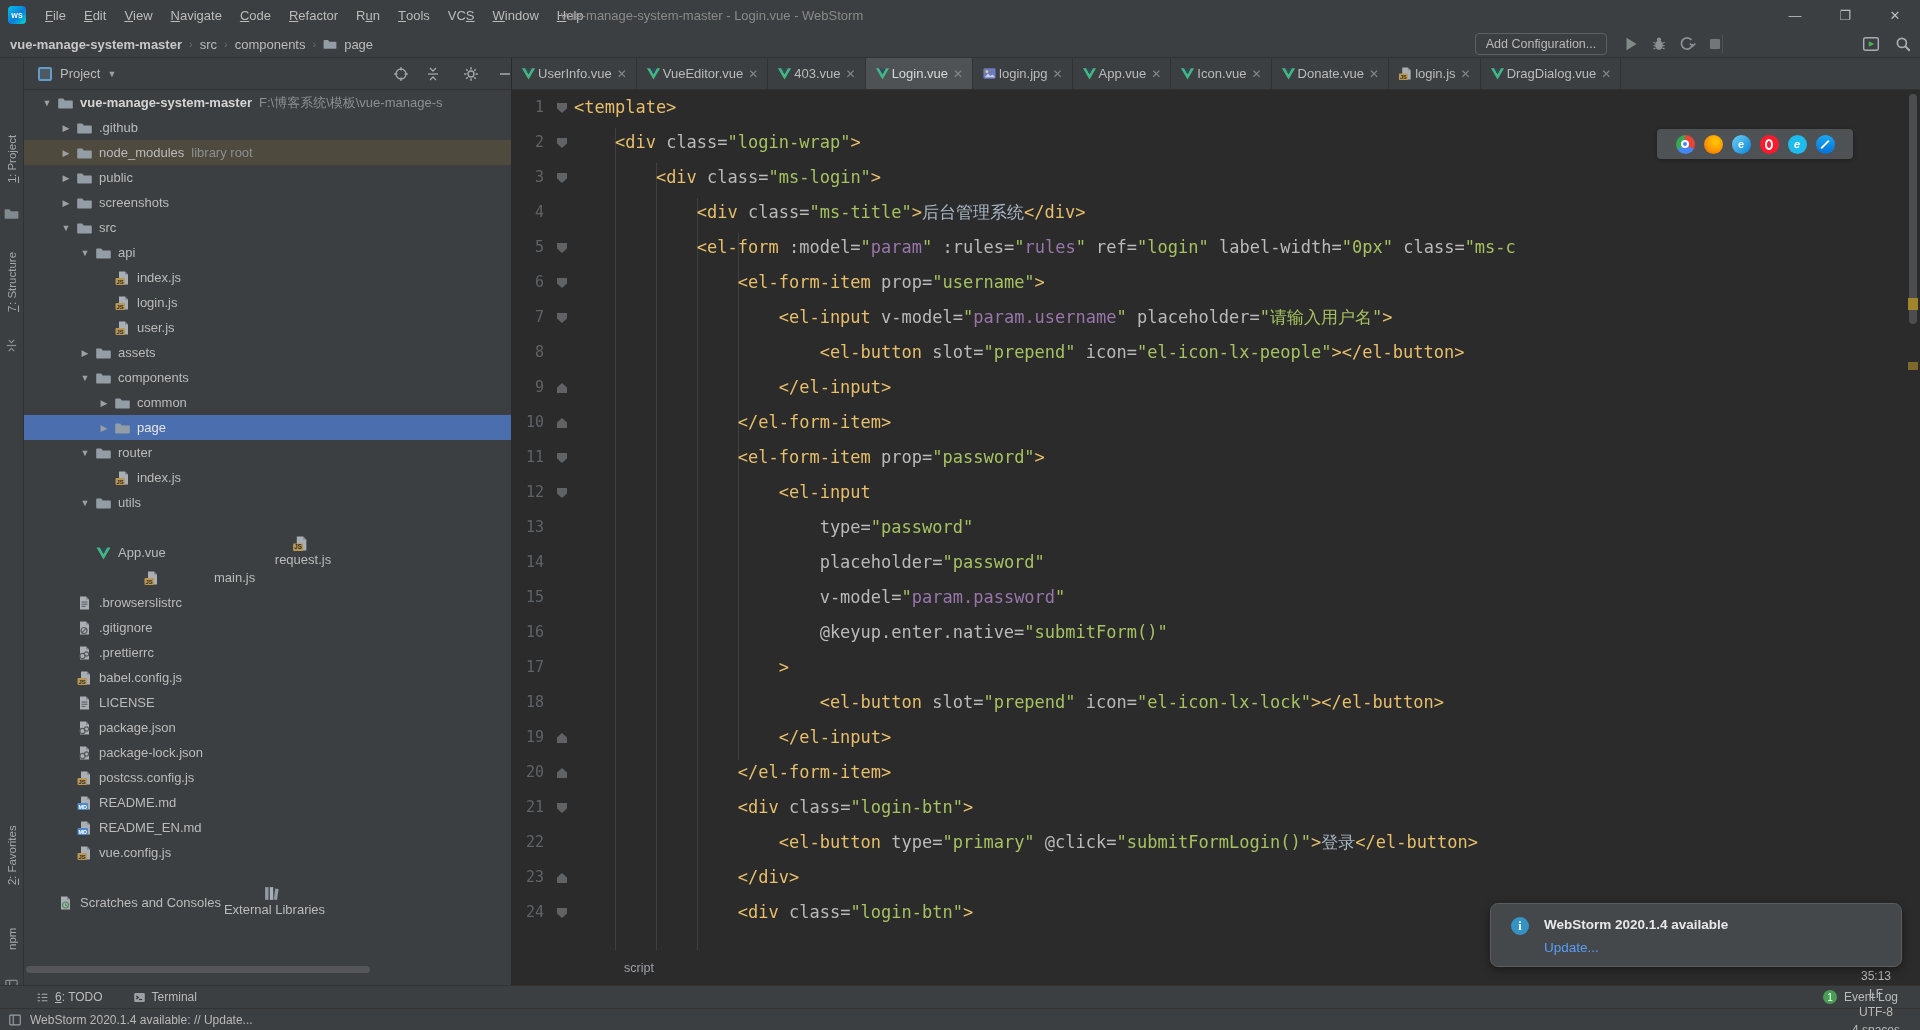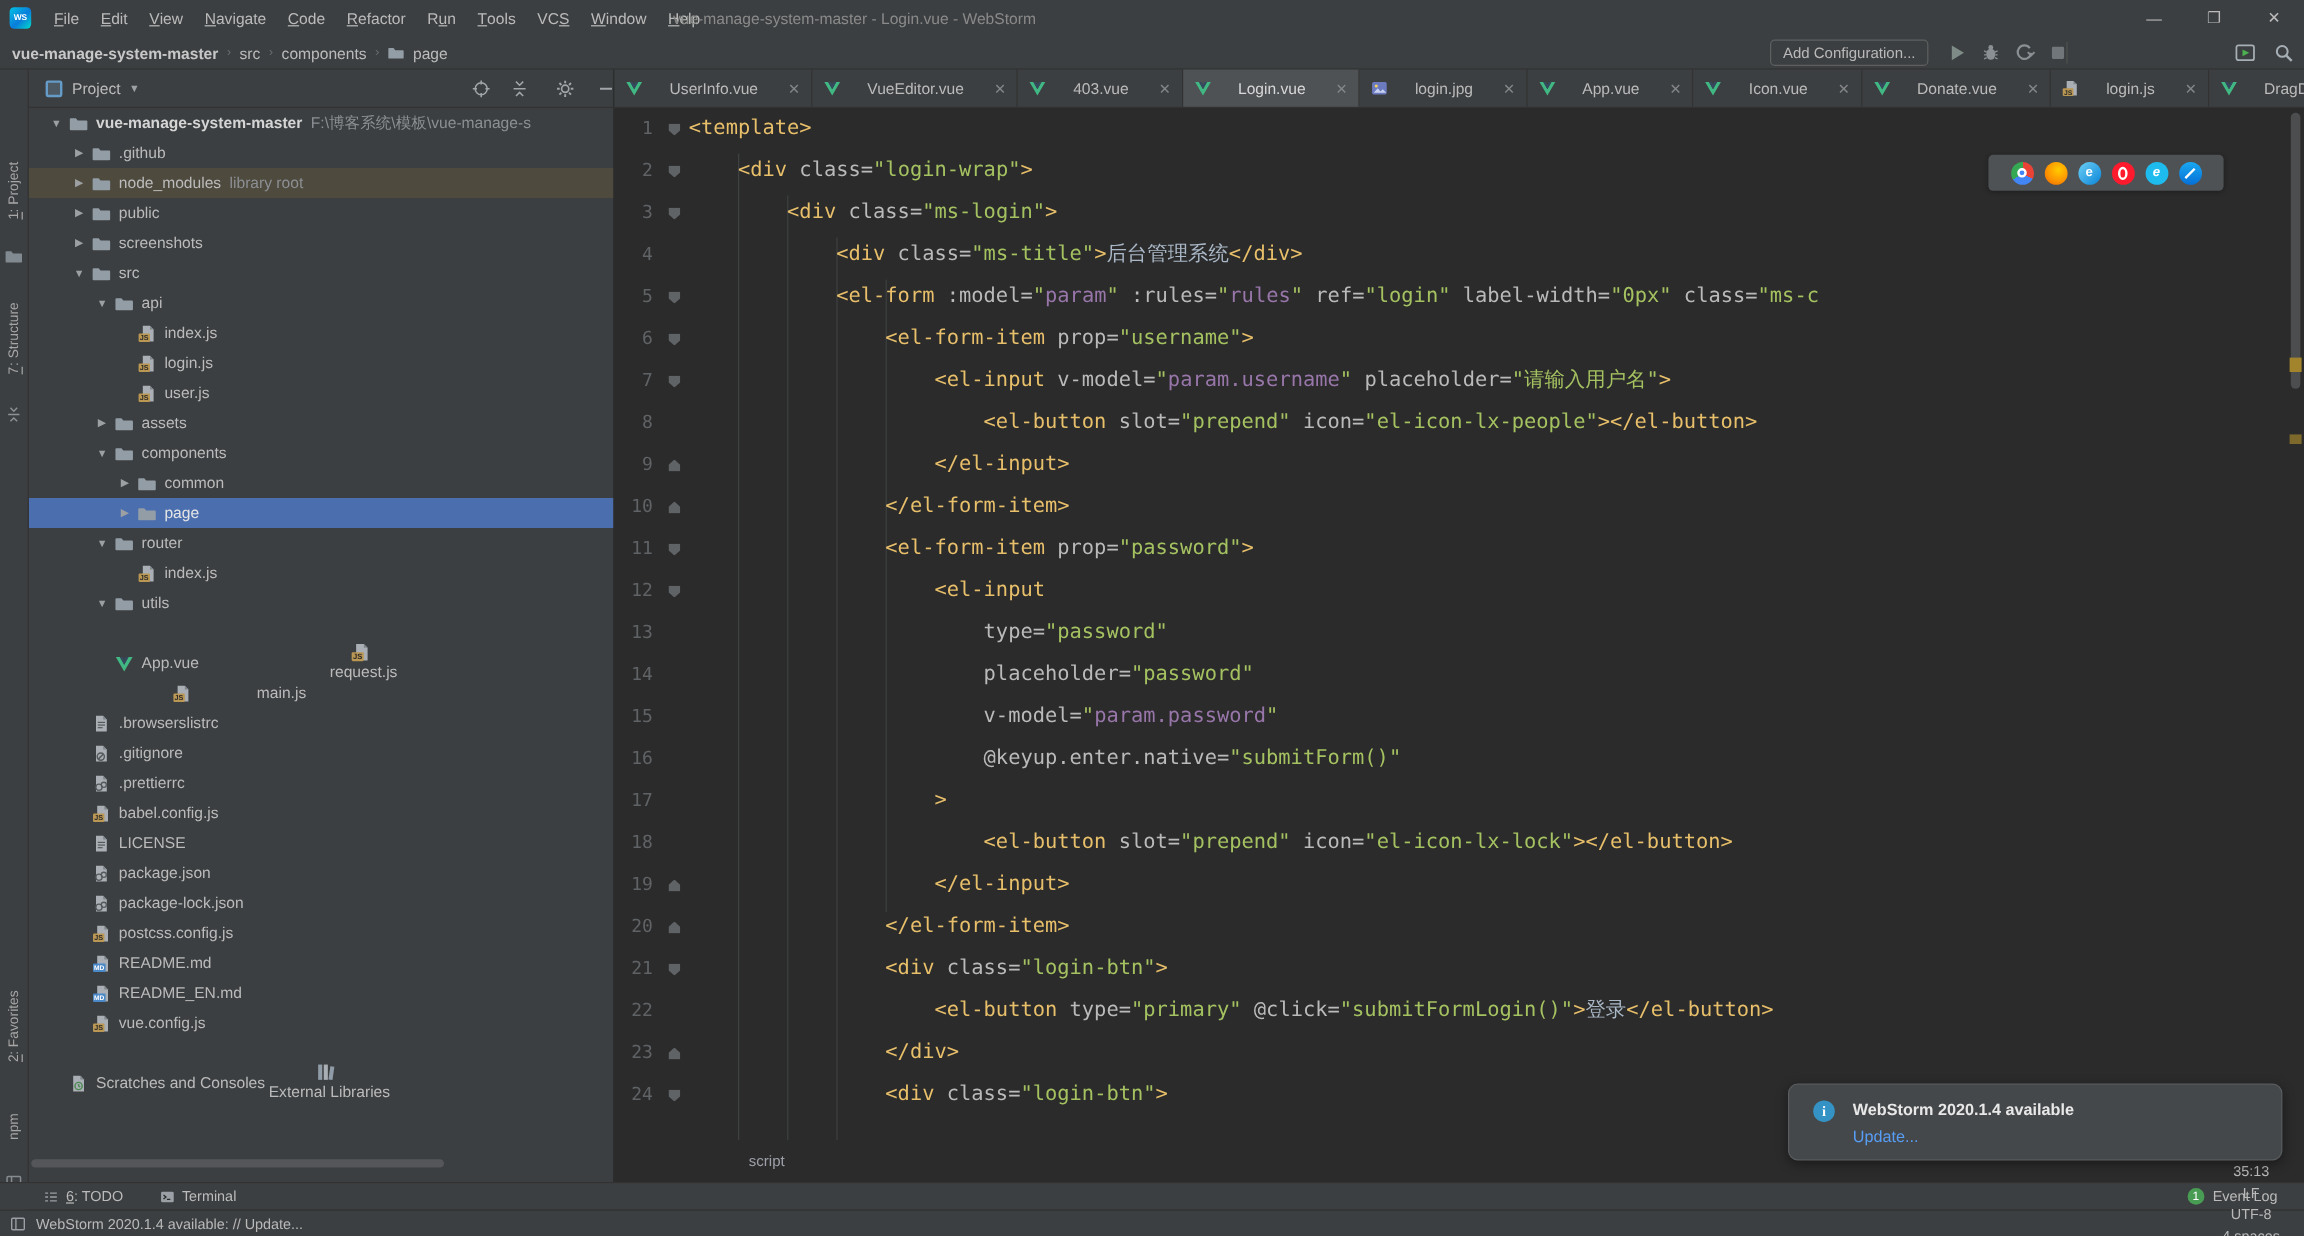--- a/index.html
+++ b/index.html
@@ -57,21 +57,21 @@
   .trow.selected { background:#4B6EAF; color:#E5E5E5; }
   .trow.librow { background:#4E4A3E; }
   .trow .sub { color:#8C8F93; margin-left:7px; }
   .trow.boldname .nm { font-weight:bold; color:#D5D5D5; }
   #panel-hscroll { position:absolute; left:2px; top:908px; width:344px; height:7px;
     background:#5C5F61; border-radius:4px; opacity:.75; }
 
   
   #tabbar { position:absolute; left:512px; top:58px; width:1408px; height:32px; background:#3C3F41;
     border-bottom:1px solid #323232; display:flex; align-items:stretch; }
-  .tab { display:flex; align-items:center; padding:0 9px; font-size:13px; color:#BBBBBB; gap:22px;
+  .tab { display:flex; align-items:center; padding:0 9px; font-size:13px; color:#BBBBBB; gap:2px;
     border-right:1px solid #323232; }
   .tab.active { background:#4E5254; color:#D8D8D8; }
   .tab .x { color:#848688; font-size:12px; margin-left:3px; }
   .tab svg { width:15px; height:15px; }
 
   
   #editor { position:absolute; left:512px; top:90px; width:1408px; height:860px; background:#2B2B2B; overflow:hidden; }
   .eline { position:relative; height:35px; line-height:35px; display:flex;
     font-family:"DejaVu Sans Mono",monospace; font-size:17px; white-space:pre; }
   .eline .ln { flex:0 0 34px; text-align:right; color:#606366; font-size:15px; padding-right:2px; }

